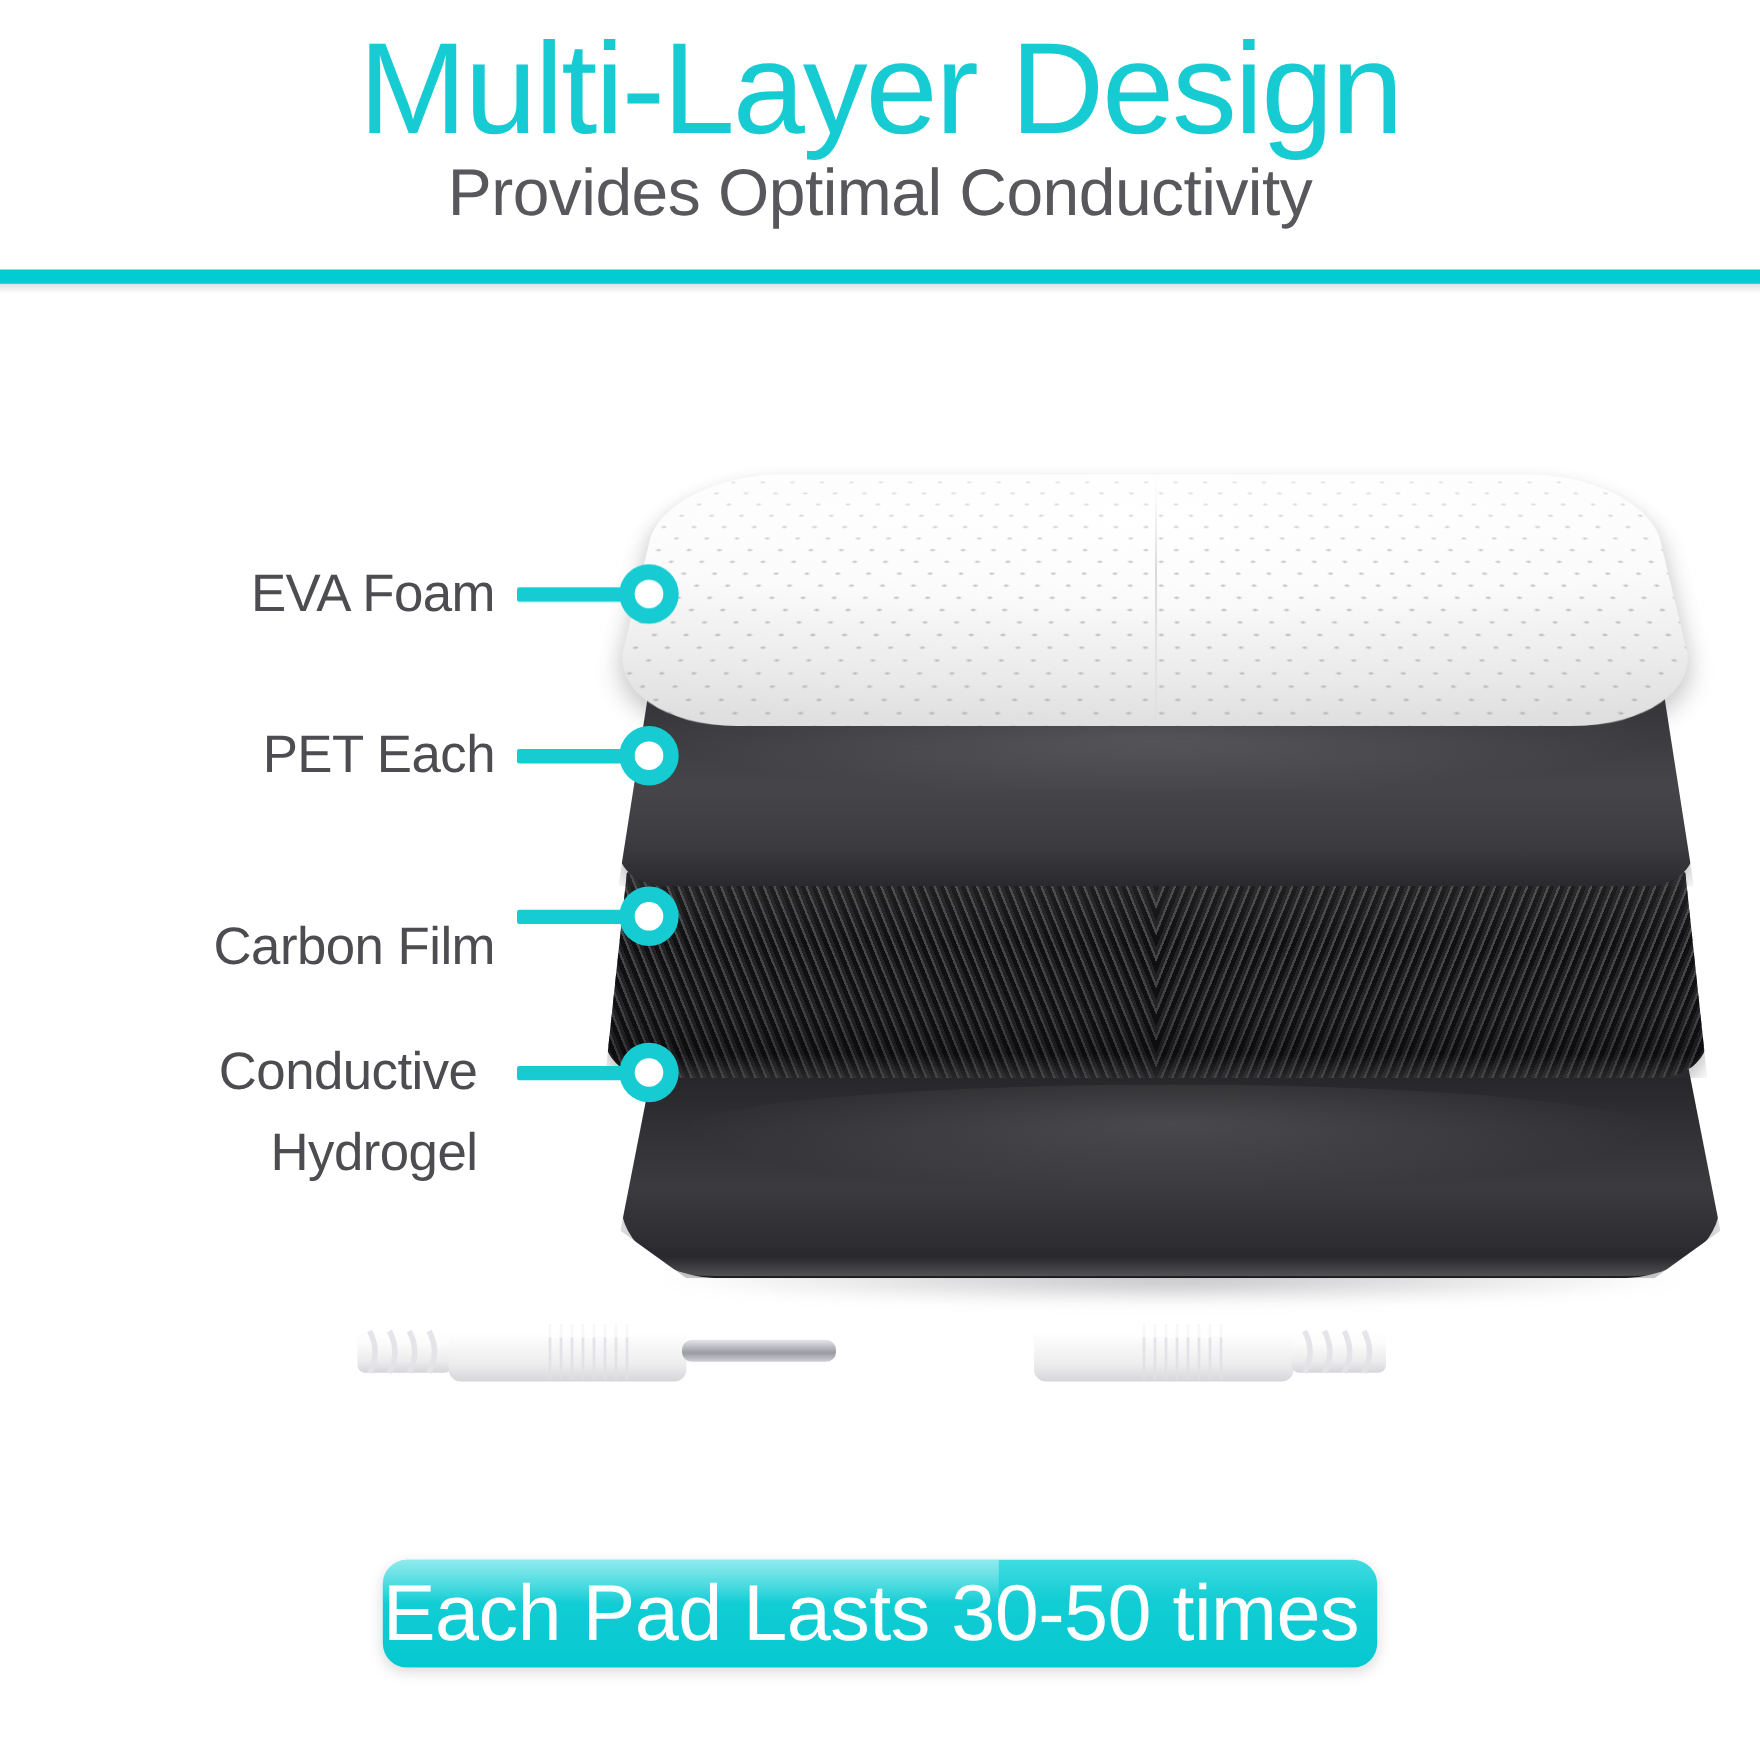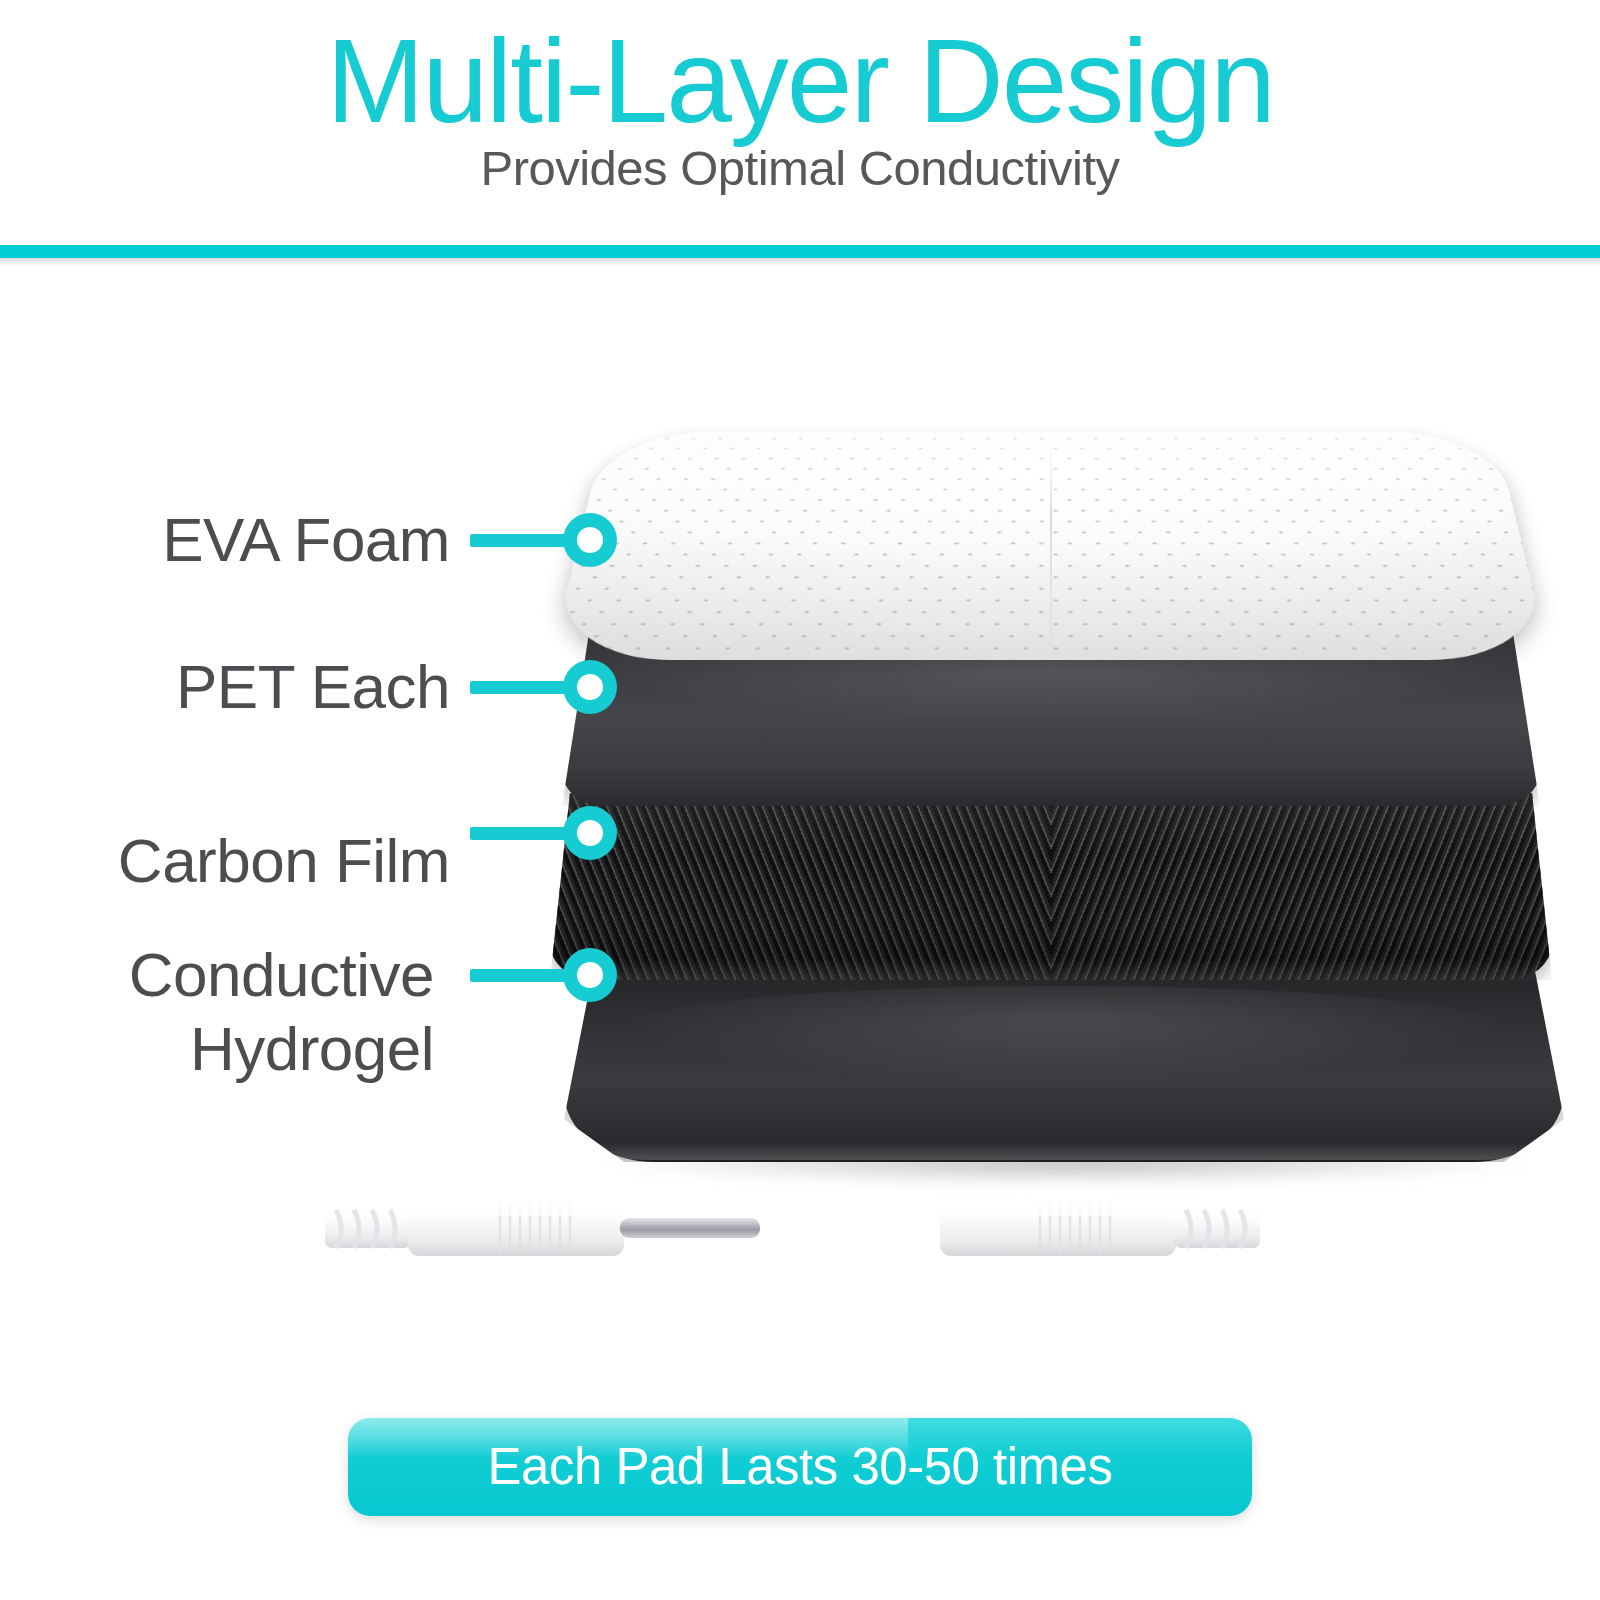--- a/index.html
+++ b/index.html
@@ -33,21 +33,21 @@
     font-weight: 400;
     letter-spacing: -2px;
     color: #17CBD2;
     white-space: nowrap;
   }
   #sub-title {
     position: absolute;
     left: 0; top: 143px;
     width: 1600px;
     text-align: center;
-    font-size: 49px;
+    font-size: 60px;
     line-height: 1.05;
     font-weight: 400;
     letter-spacing: -0.5px;
     color: #57575C;
     white-space: nowrap;
   }
   #divider {
     position: absolute;
     left: 0; top: 245px;
     width: 1600px; height: 13px;
@@ -57,21 +57,21 @@
     position: absolute;
     left: 0; top: 258px;
     width: 1600px; height: 9px;
     background: linear-gradient(to bottom, rgba(150,150,155,0.30), rgba(150,150,155,0.0));
   }
 
   
   .callout-label {
     position: absolute;
     text-align: right;
-    font-size: 62px;
+    font-size: 48px;
     line-height: 74px;
     font-weight: 400;
     letter-spacing: -0.5px;
     color: #4C4C51;
     white-space: pre-line;
   }
   .leader-line {
     position: absolute;
     height: 13px;
     background: #17CBD2;
@@ -246,22 +246,22 @@
     left: 0; top: 0;
     width: 62%; height: 40%;
     background: linear-gradient(to bottom, rgba(255,255,255,0.42), rgba(255,255,255,0.02));
     border-radius: 22px 0 0 0;
   }
   #banner-text {
     position: absolute;
     left: 0; top: 0;
     width: 100%; height: 98px;
     line-height: 98px;
-    text-align: center;
-    font-size: 51px;
+    text-align: left;
+    font-size: 72px;
     font-weight: 400;
     letter-spacing: -0.5px;
     color: #ffffff;
     white-space: nowrap;
   }
 </style>
 </head>
 <body>
 
 <div id="header">

